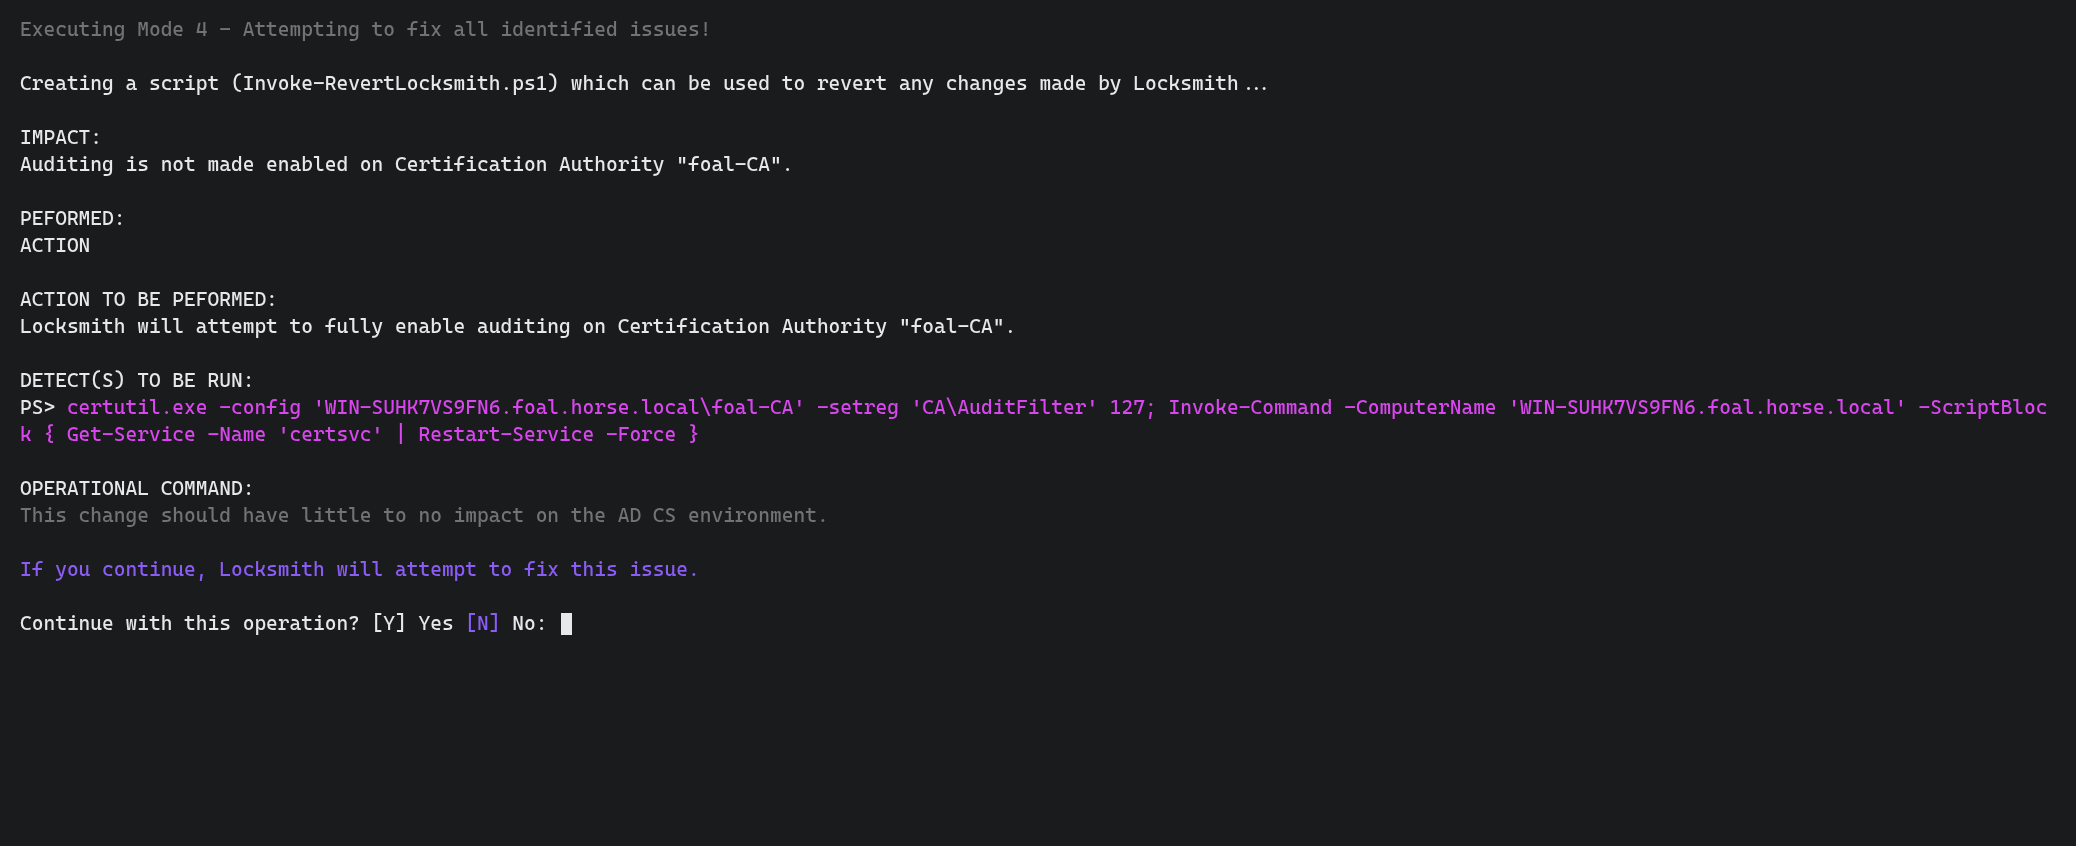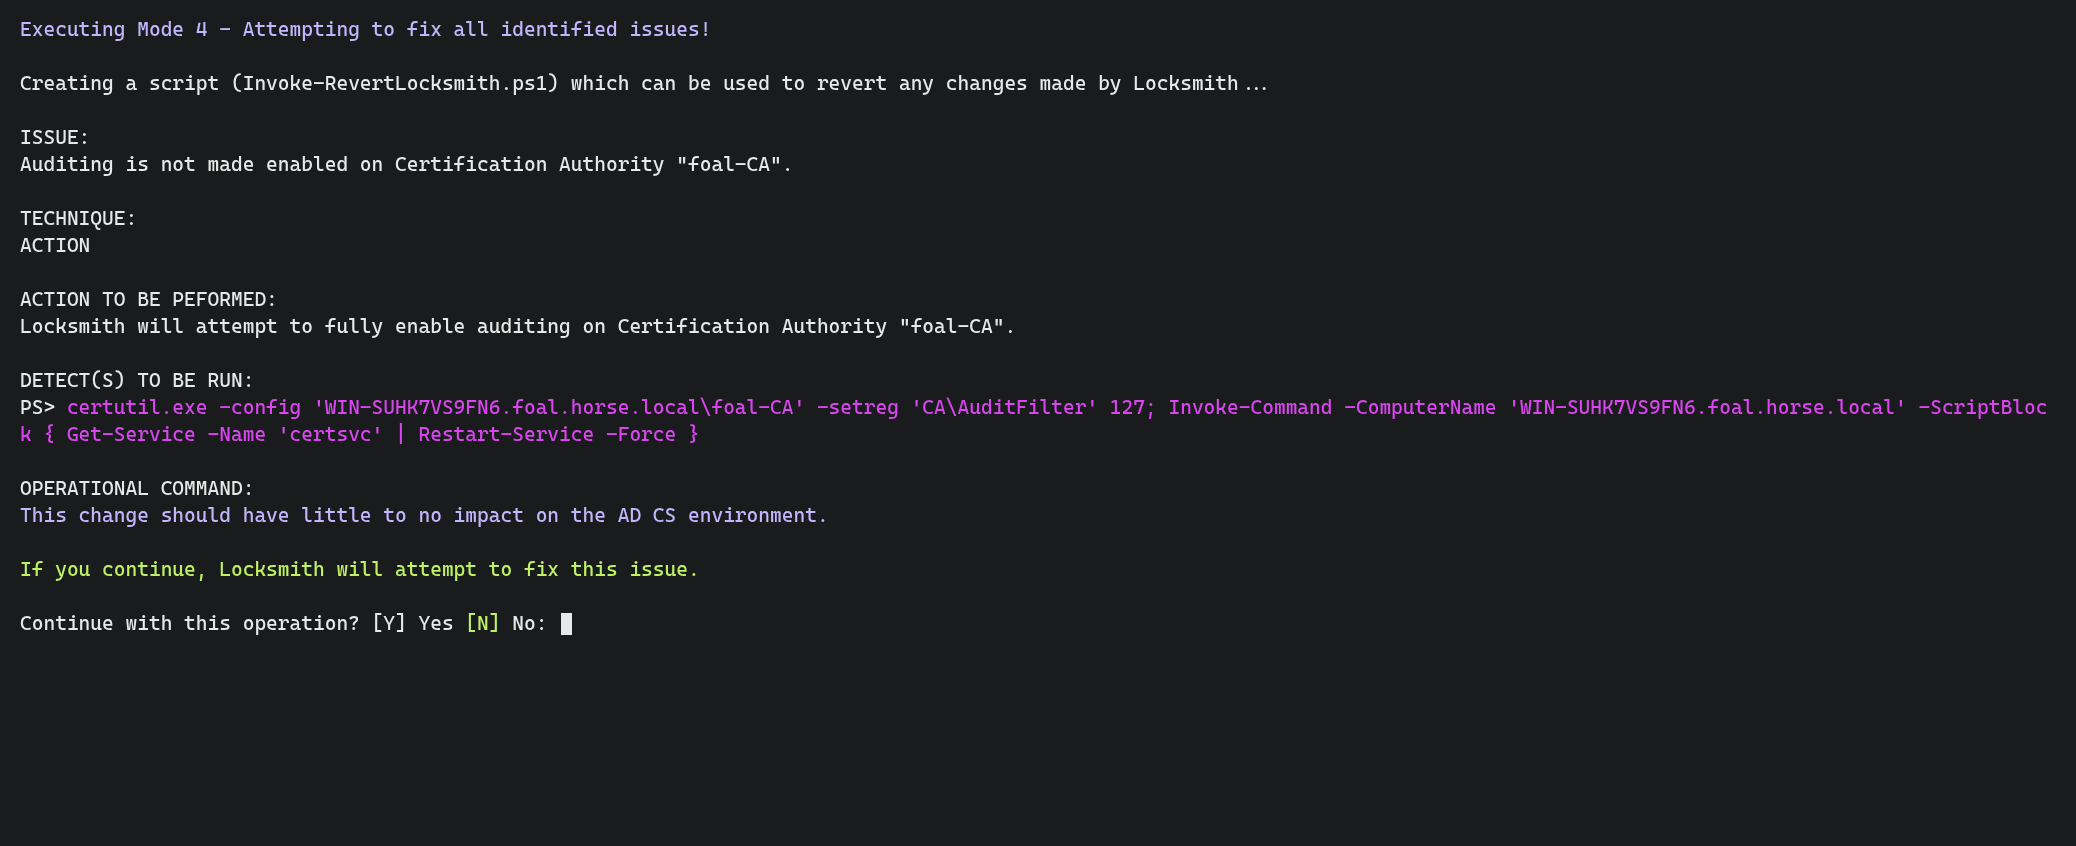--- a/index.html
+++ b/index.html
@@ -12,45 +12,45 @@
     line-height: 1.35;
     width: 2076px;
     height: 846px;
     overflow: hidden;
   }
   .term {
     padding: 16px 20px 0 20px;
     white-space: pre-wrap;
     word-break: break-all;
   }
-  .c-green  { color: #c4b5fd; }
+  .c-green  { color: #737373; }
   .c-white  { color: #e8e8e8; }
   .c-blue   { color: #d946ef; }
-  .c-yellow { color: #bef264; }
+  .c-yellow { color: #8b5cf6; }
   .inline { display: inline; margin-top: 16px; }
   .cursor {
     display: inline-block;
     width: 11px;
     height: 1.1em;
     background: #e8e8e8;
     vertical-align: text-bottom;
     margin-left: 2px;
   }
 </style>
 </head>
 <body>
 
 <div class="term"><span class="c-green">Executing Mode 4 - Attempting to fix all identified issues!</span>
 
 <span class="c-white"><span class="inline">Creating a script (</span><span class="inline">Invoke-RevertLocksmith.ps1</span><span class="inline">) which can be used to revert any changes made by Locksmith...</span></span>
 
-<span class="c-white">ISSUE:</span>
+<span class="c-white">IMPACT:</span>
 <span class="c-white">Auditing is not made enabled on Certification Authority "foal-CA".</span>
 
-<span class="c-white">TECHNIQUE:</span>
+<span class="c-white">PEFORMED:</span>
 <span class="c-white">ACTION</span>
 
 <span class="c-white">ACTION TO BE PEFORMED:</span>
 <span class="c-white">Locksmith will attempt to fully enable auditing on Certification Authority "foal-CA".</span>
 
 <span class="c-white">DETECT(S) TO BE RUN:</span>
 <span class="c-white inline">PS&gt; </span><span class="c-blue inline">certutil.exe -config 'WIN-SUHK7VS9FN6.foal.horse.local\foal-CA' -setreg 'CA\AuditFilter' 127; Invoke-Command -ComputerName 'WIN-SUHK7VS9FN6.foal.horse.local' -ScriptBlock { Get-Service -Name 'certsvc' | Restart-Service -Force }</span>
 
 <span class="c-white">OPERATIONAL COMMAND:</span>
 <span class="c-green">This change should have little to no impact on the AD CS environment.</span>

